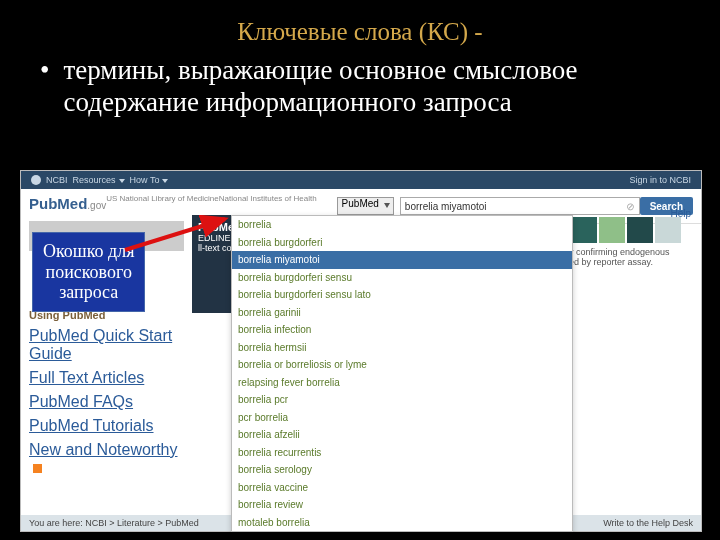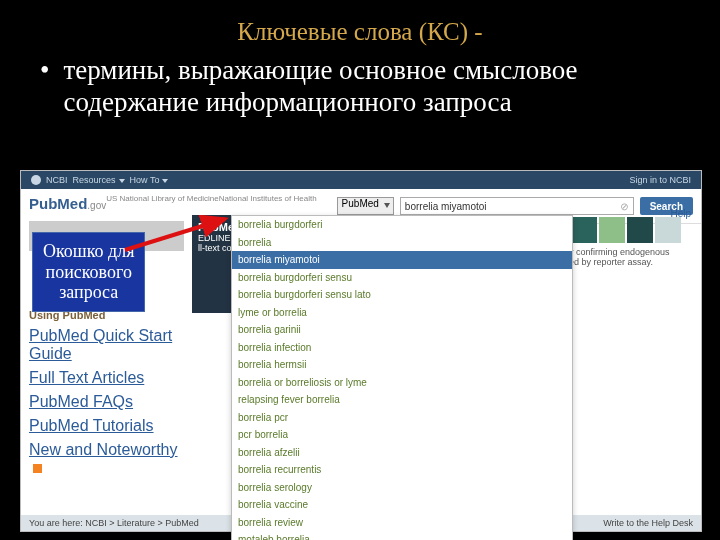--- a/index.html
+++ b/index.html
@@ -14,21 +14,21 @@
   .tri{display:inline-block;margin-left:3px;border-left:3px solid transparent;border-right:3px solid transparent;border-top:4px solid #c9d7e4}
   .hdr{display:flex;align-items:flex-start;padding:6px 8px 8px 8px;position:relative;background:#fff;border-bottom:1px solid #ddd}
   .pm-logo{display:flex;flex-direction:row}
   .pm-logo .l1{font-weight:bold;color:#355f8f;font-size:15px}
   .pm-logo .l1 .gov{font-weight:normal;color:#888;font-size:10px}
   .pm-logo .l2{color:#888;font-size:8px;line-height:1.1}
   .db-sel{margin-left:20px;margin-top:2px;height:16px;border:1px solid #999;background:#eee;font-size:10px;padding:0 14px 0 4px;position:relative}
   .db-sel .tri2{position:absolute;right:3px;top:5px;border-left:3px solid transparent;border-right:3px solid transparent;border-top:5px solid #555}
   .sbox{flex:1;margin-left:6px;margin-top:2px;height:16px;border:1px solid #aaa;display:flex;align-items:center;padding:0 4px;color:#333;position:relative;background:#fff}
   .sbox .clr{position:absolute;right:4px;color:#aaa;font-size:10px}
-  .sbtn{margin-left:6px;margin-top:2px;height:18px;background:#3a6ea5;color:#fff;border-radius:2px;padding:0 10px;display:flex;align-items:center;font-weight:bold;font-size:10px}
+  .sbtn{margin-left:0;margin-top:2px;height:18px;background:#3a6ea5;color:#fff;border-radius:2px;padding:0 10px;display:flex;align-items:center;font-weight:bold;font-size:10px}
   .help{position:absolute;right:10px;bottom:4px;color:#2b5b99;font-size:10px}
   .dropdown{position:absolute;left:210px;top:44px;width:340px;background:#fff;border:1px solid #bbb;box-shadow:0 2px 6px rgba(0,0,0,0.2);z-index:20}
   .dd-item{padding:2px 6px;color:#5a7a2a;font-size:10px;line-height:1.35}
   .dd-item.sel{background:#3a6ea5;color:#fff}
   .body{display:flex;position:absolute;top:44px;left:0;right:0;bottom:18px}
   .sidebar{width:155px;padding:6px 8px;background:#fff}
   .promo{background:#ccc;height:30px;margin-bottom:6px}
   .side-hd{font-weight:bold;color:#7a5f3a;font-size:11px;margin:58px 0 4px}
   .side-link{color:#2b5b99;text-decoration:underline;font-size:16px;margin:6px 0;display:block}
   .rss{display:inline-block;width:9px;height:9px;background:#f58220;vertical-align:middle;margin-left:4px}
@@ -77,26 +77,25 @@
       </div>
       <div class="sbox">
         <span>borrelia miyamotoi</span>
         <span class="clr">⊘</span>
       </div>
       <div class="sbtn">Search</div>
       <span class="help">Help</span>
     </div>
 
     <div class="dropdown" id="dd">
+        <div class="dd-item">borrelia</div>
         <div class="dd-item">borrelia burgdorferi</div>
-        <div class="dd-item">borrelia</div>
         <div class="dd-item sel">borrelia miyamotoi</div>
         <div class="dd-item">borrelia burgdorferi sensu</div>
         <div class="dd-item">borrelia burgdorferi sensu lato</div>
-        <div class="dd-item">lyme or borrelia</div>
         <div class="dd-item">borrelia garinii</div>
         <div class="dd-item">borrelia infection</div>
         <div class="dd-item">borrelia hermsii</div>
         <div class="dd-item">borrelia or borreliosis or lyme</div>
         <div class="dd-item">relapsing fever borrelia</div>
         <div class="dd-item">borrelia pcr</div>
         <div class="dd-item">pcr borrelia</div>
         <div class="dd-item">borrelia afzelii</div>
         <div class="dd-item">borrelia recurrentis</div>
         <div class="dd-item">borrelia serology</div>

